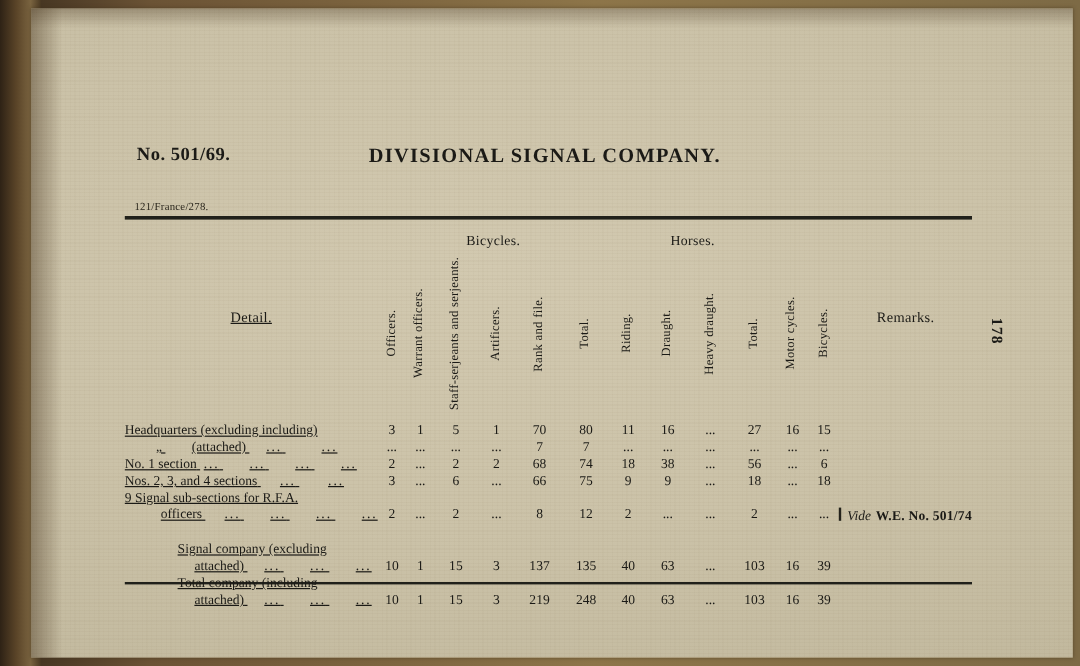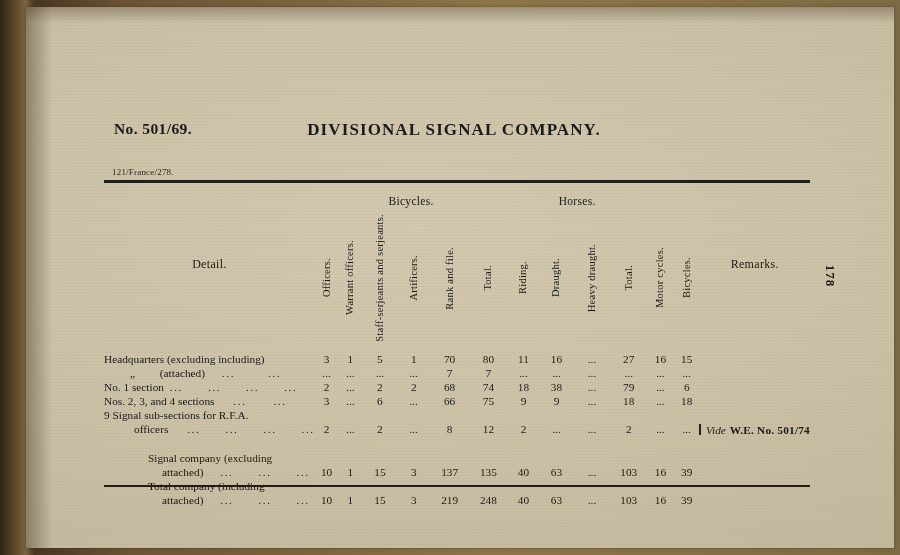--- a/index.html
+++ b/index.html
@@ -109,21 +109,21 @@
     color:#1b1a16;
   }
   table.est td, table.est th {
     border: 0;
     padding: 0;
     font-weight: normal;
     vertical-align: middle;
   }
 
   
-  .vl  { border-left: 1px solid #2c2a22; }
+  .vl  { border-left: 1px solid #2c2a22; text-decoration: underline; }
   .vr  { border-right: 1px solid #2c2a22; }
   .vr2 { border-right: 2.5px solid #201f19; }
   .hb  { border-bottom: 1px solid #2c2a22; }
 
   
   .grp {
     text-align:center;
     font-size:11.5px;
     height:26px;
     letter-spacing:.3px;
@@ -375,21 +375,21 @@
           </td>
           <td class="num vr">2</td>
           <td class="num vr">...</td>
           <td class="num vr">2</td>
           <td class="num vr">2</td>
           <td class="num vr">68</td>
           <td class="num vr2">74</td>
           <td class="num vr">18</td>
           <td class="num vr">38</td>
           <td class="num vr">...</td>
-          <td class="num vr2">79</td>
+          <td class="num vr2">56</td>
           <td class="num vr">...</td>
           <td class="num vr2">6</td>
           <td class="rmk"></td>
         </tr>
 
         <tr>
           <td class="detail vl vr">
             <span>Nos. 2, 3, and 4 sections</span>
             <span style="padding-left:16px" class="dots">...</span>
             <span style="padding-left:24px" class="dots">...</span>

